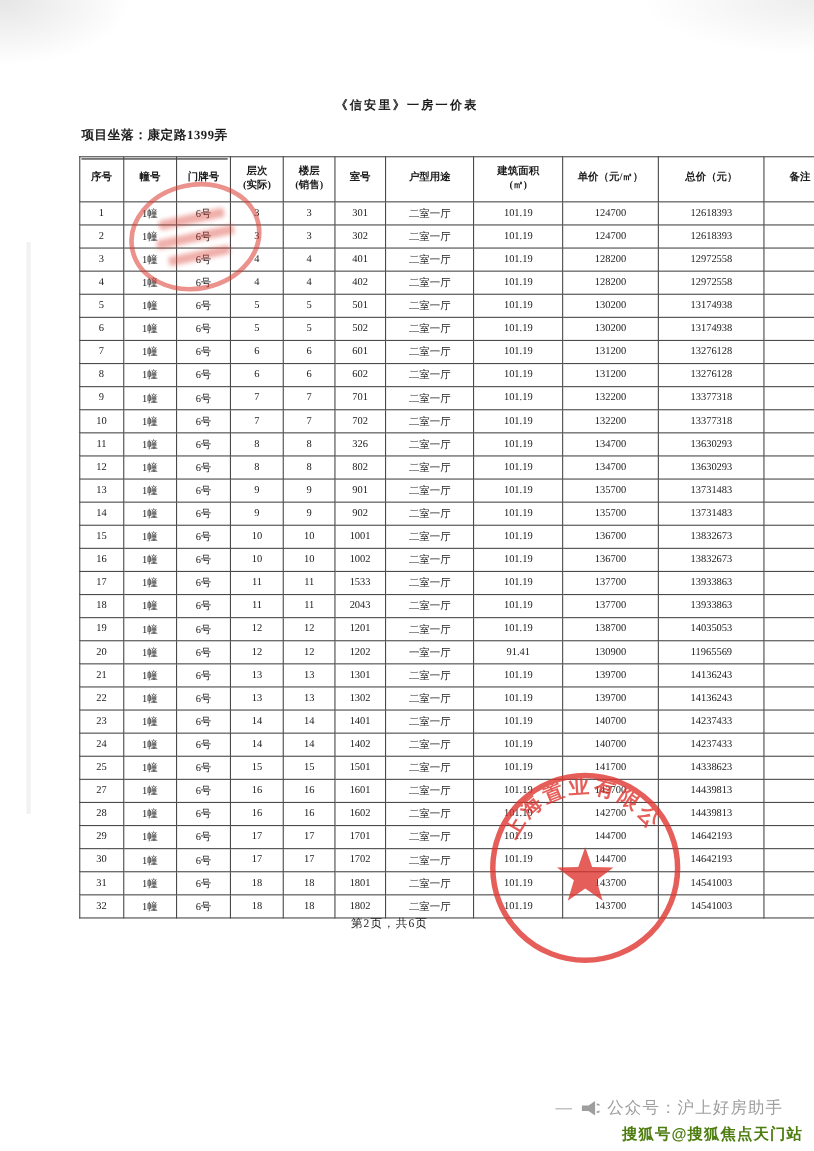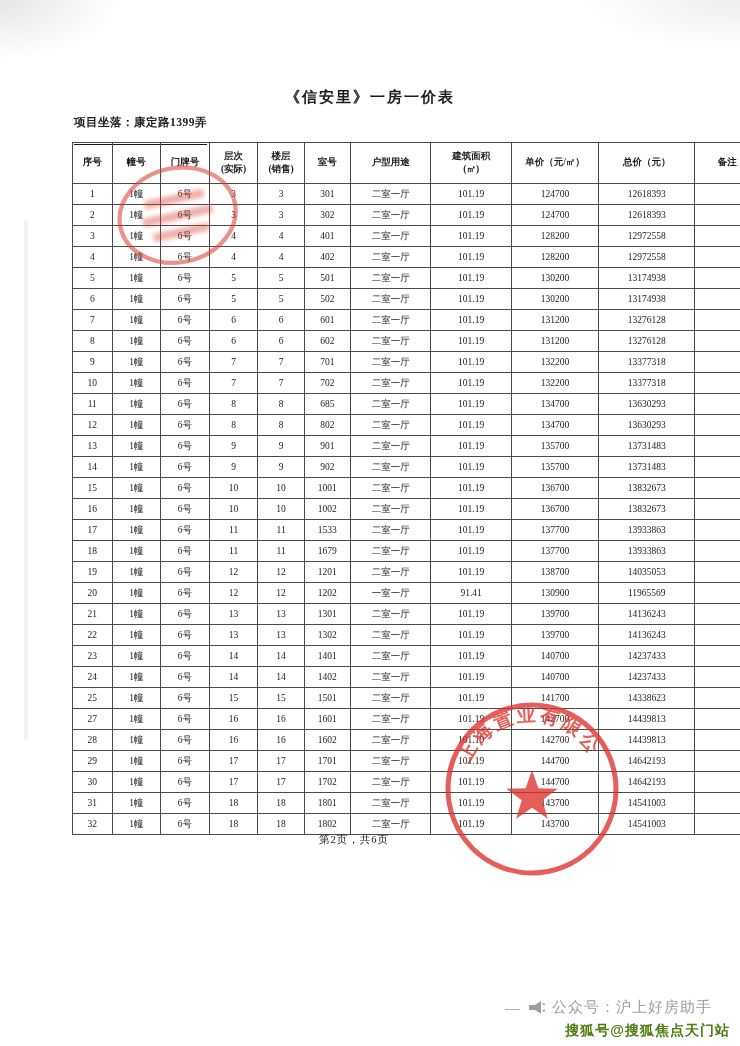--- a/index.html
+++ b/index.html
@@ -11,21 +11,21 @@
   }
   .scan-shade{position:absolute;pointer-events:none;}
   .shade-tl{left:0;top:0;width:120px;height:60px;
     background:radial-gradient(ellipse at 0% 0%,rgba(0,0,0,0.10),rgba(0,0,0,0) 70%);}
   .shade-tr{right:0;top:0;width:160px;height:50px;
     background:radial-gradient(ellipse at 100% 0%,rgba(0,0,0,0.07),rgba(0,0,0,0) 70%);}
   .shade-l{left:24px;top:220px;width:4px;height:520px;background:rgba(0,0,0,0.05);}
 
   .doc-title{
     position:absolute;top:88px;left:0;width:740px;text-align:center;
-    font-size:15px;font-weight:700;letter-spacing:2px;
+    font-size:11px;font-weight:700;letter-spacing:2px;
   }
   .doc-location{
     position:absolute;top:115px;left:74px;
     font-size:11.5px;font-weight:700;
     border-bottom:1px solid #1a1a1a;padding-bottom:14px;letter-spacing:0.5px;
   }
 
   table.price-table{
     position:absolute;left:72px;top:142px;width:688px;
     border-collapse:collapse;table-layout:fixed;
@@ -232,21 +232,21 @@
         <td>132200</td>
         <td>13377318</td>
         <td></td>
       </tr>
       <tr>
         <td>11</td>
         <td>1幢</td>
         <td>6号</td>
         <td>8</td>
         <td>8</td>
-        <td>685</td>
+        <td>326</td>
         <td>二室一厅</td>
         <td>101.19</td>
         <td>134700</td>
         <td>13630293</td>
         <td></td>
       </tr>
       <tr>
         <td>12</td>
         <td>1幢</td>
         <td>6号</td>
@@ -323,21 +323,21 @@
         <td>137700</td>
         <td>13933863</td>
         <td></td>
       </tr>
       <tr>
         <td>18</td>
         <td>1幢</td>
         <td>6号</td>
         <td>11</td>
         <td>11</td>
-        <td>1679</td>
+        <td>2043</td>
         <td>二室一厅</td>
         <td>101.19</td>
         <td>137700</td>
         <td>13933863</td>
         <td></td>
       </tr>
       <tr>
         <td>19</td>
         <td>1幢</td>
         <td>6号</td>

